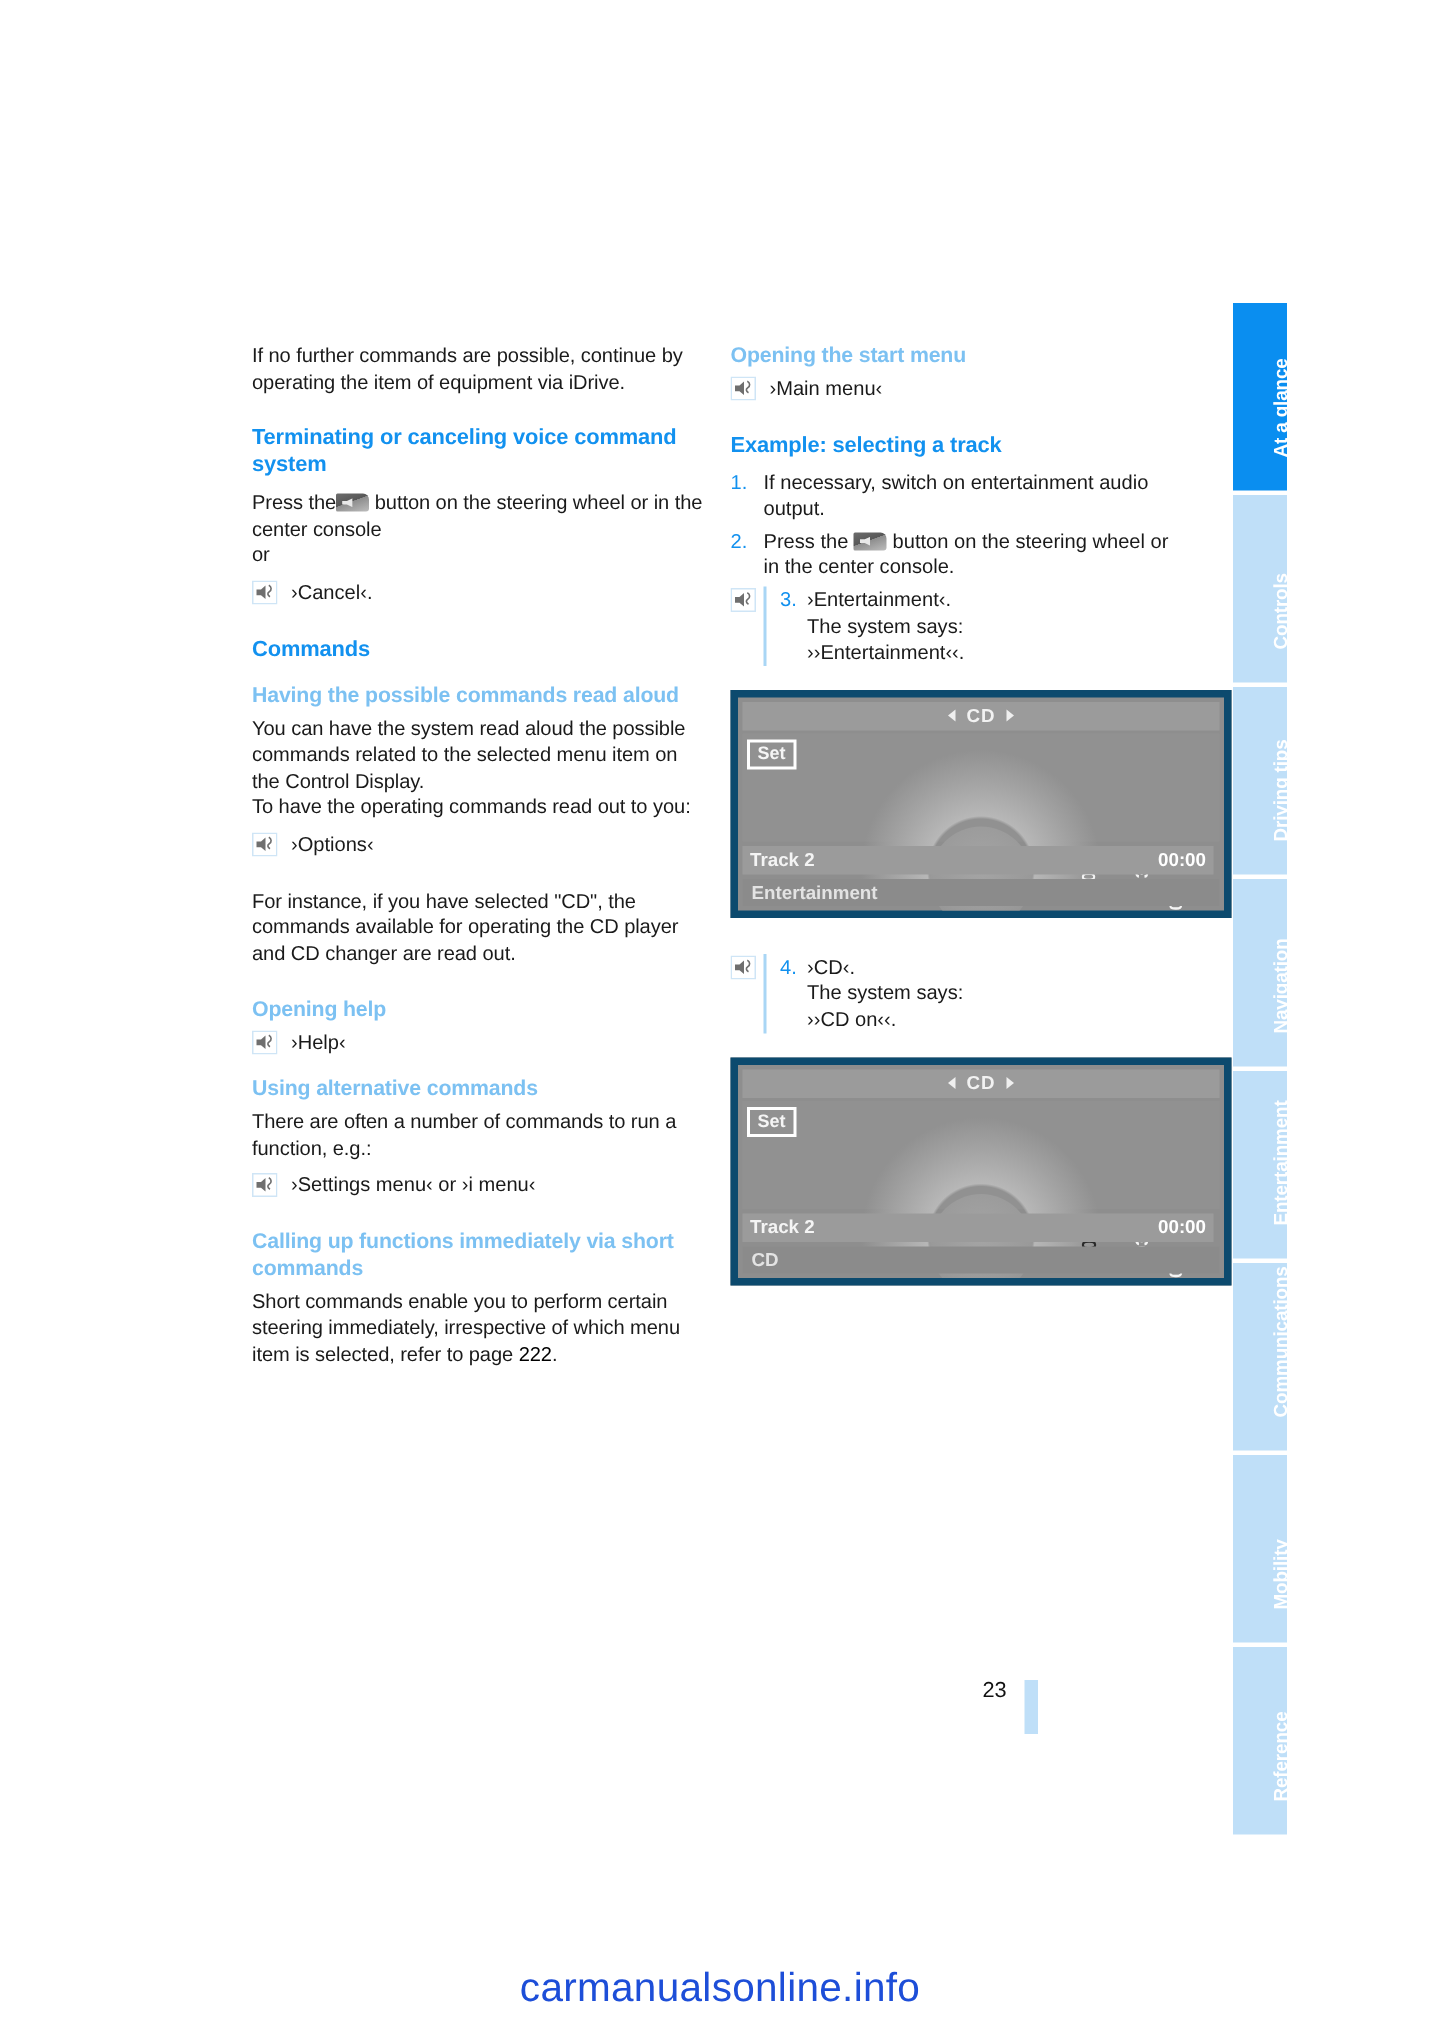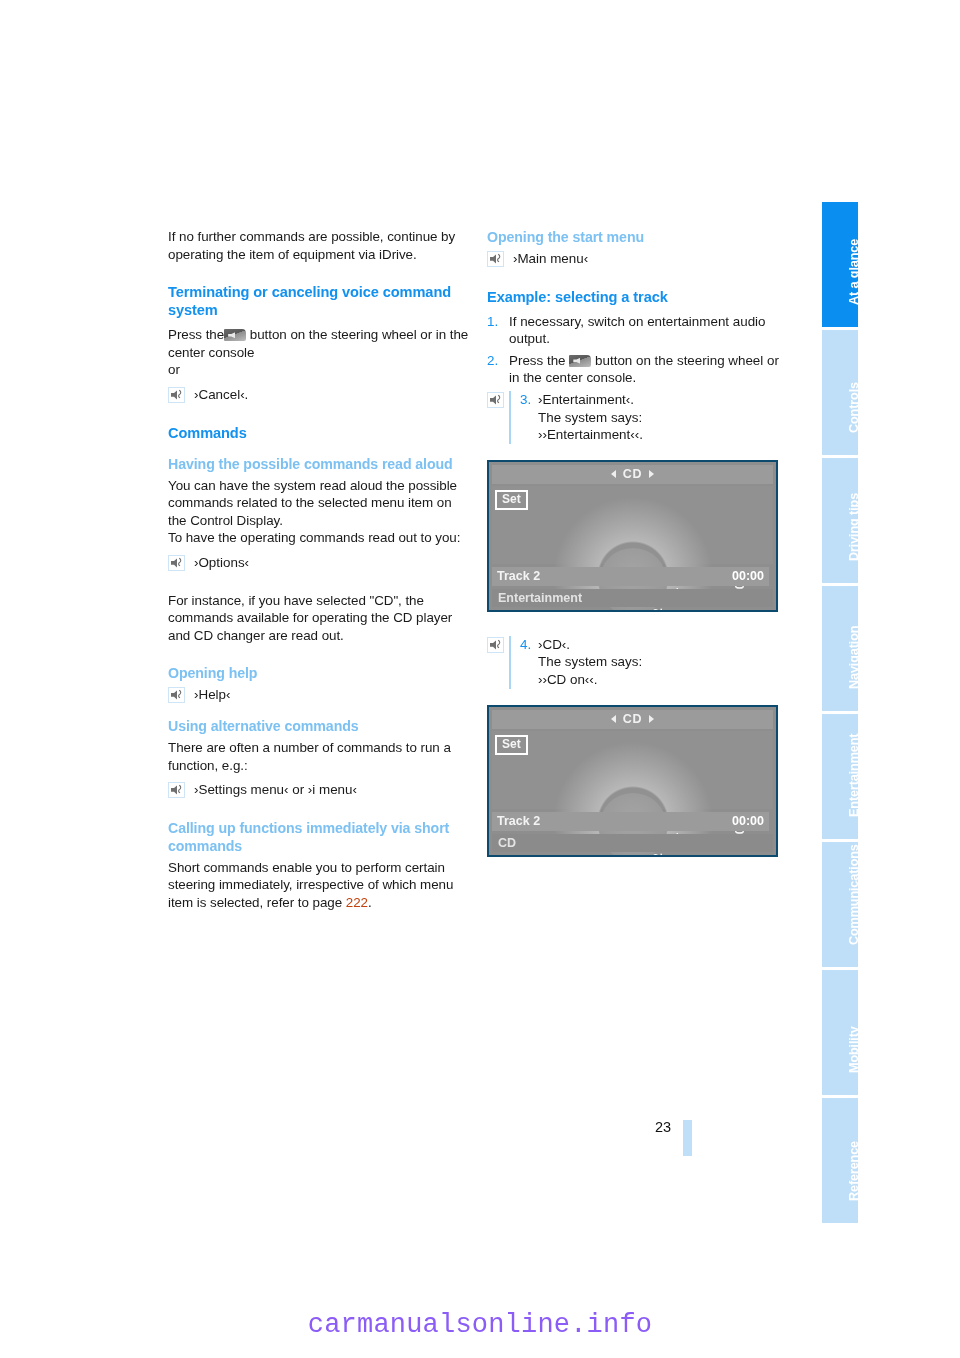--- a/index.html
+++ b/index.html
@@ -54,21 +54,21 @@
     font-weight: bold;
     color: #7cc1f2;
     margin: 0;
     letter-spacing: -0.1px;
   }
   .spacer-lg { height: 20px; }
   .spacer-md { height: 13px; }
   .spacer-sm { height: 7px; }
   .spacer-xs { height: 4px; }
 
-  .pageref { color: #c2410c; }
+  .pageref { color: #000000; }
 
   
   .vc-row {
     display: flex;
     align-items: flex-start;
     gap: 9px;
   }
   .vc-icon {
     flex: 0 0 auto;
     width: 17px;
@@ -152,24 +152,24 @@
     position: absolute;
     left: 4px; top: 3px;
     width: 7px; height: 6px;
     background: #e8e8e8;
     clip-path: polygon(0 30%, 45% 30%, 100% 0, 100% 100%, 45% 70%, 0 70%);
   }
 
   
   .idrive {
     position: relative;
-    width: 291px;
+    width: 334px;
     height: 152px;
     background: #8e8e8e;
-    border: 2px solid #0c4a6e;
+    border: 5px solid #0c4a6e;
     box-sizing: border-box;
     overflow: hidden;
     font-family: "Liberation Sans", sans-serif;
   }
   .idrive-top {
     position: absolute;
     left: 3px; right: 3px; top: 3px;
     height: 19px;
     background: #9b9b9b;
     display: flex;
@@ -356,23 +356,23 @@
   }
 
   
   .watermark {
     position: absolute;
     left: 0;
     top: 1310px;
     width: 960px;
     text-align: center;
     font-size: 27px;
-    color: #8b5cf6;
+    color: #1d4ed8;
     letter-spacing: 0.2px;
-    font-family: Liberation Mono, monospace;
+    font-family: Liberation Sans, sans-serif;
   }
 </style>
 </head>
 <body>
 
 <div class="page">
 
   <div class="col col-left">
 
     <p class="body-text">If no further commands are possible, continue by operating the item of equipment via iDrive.</p>

